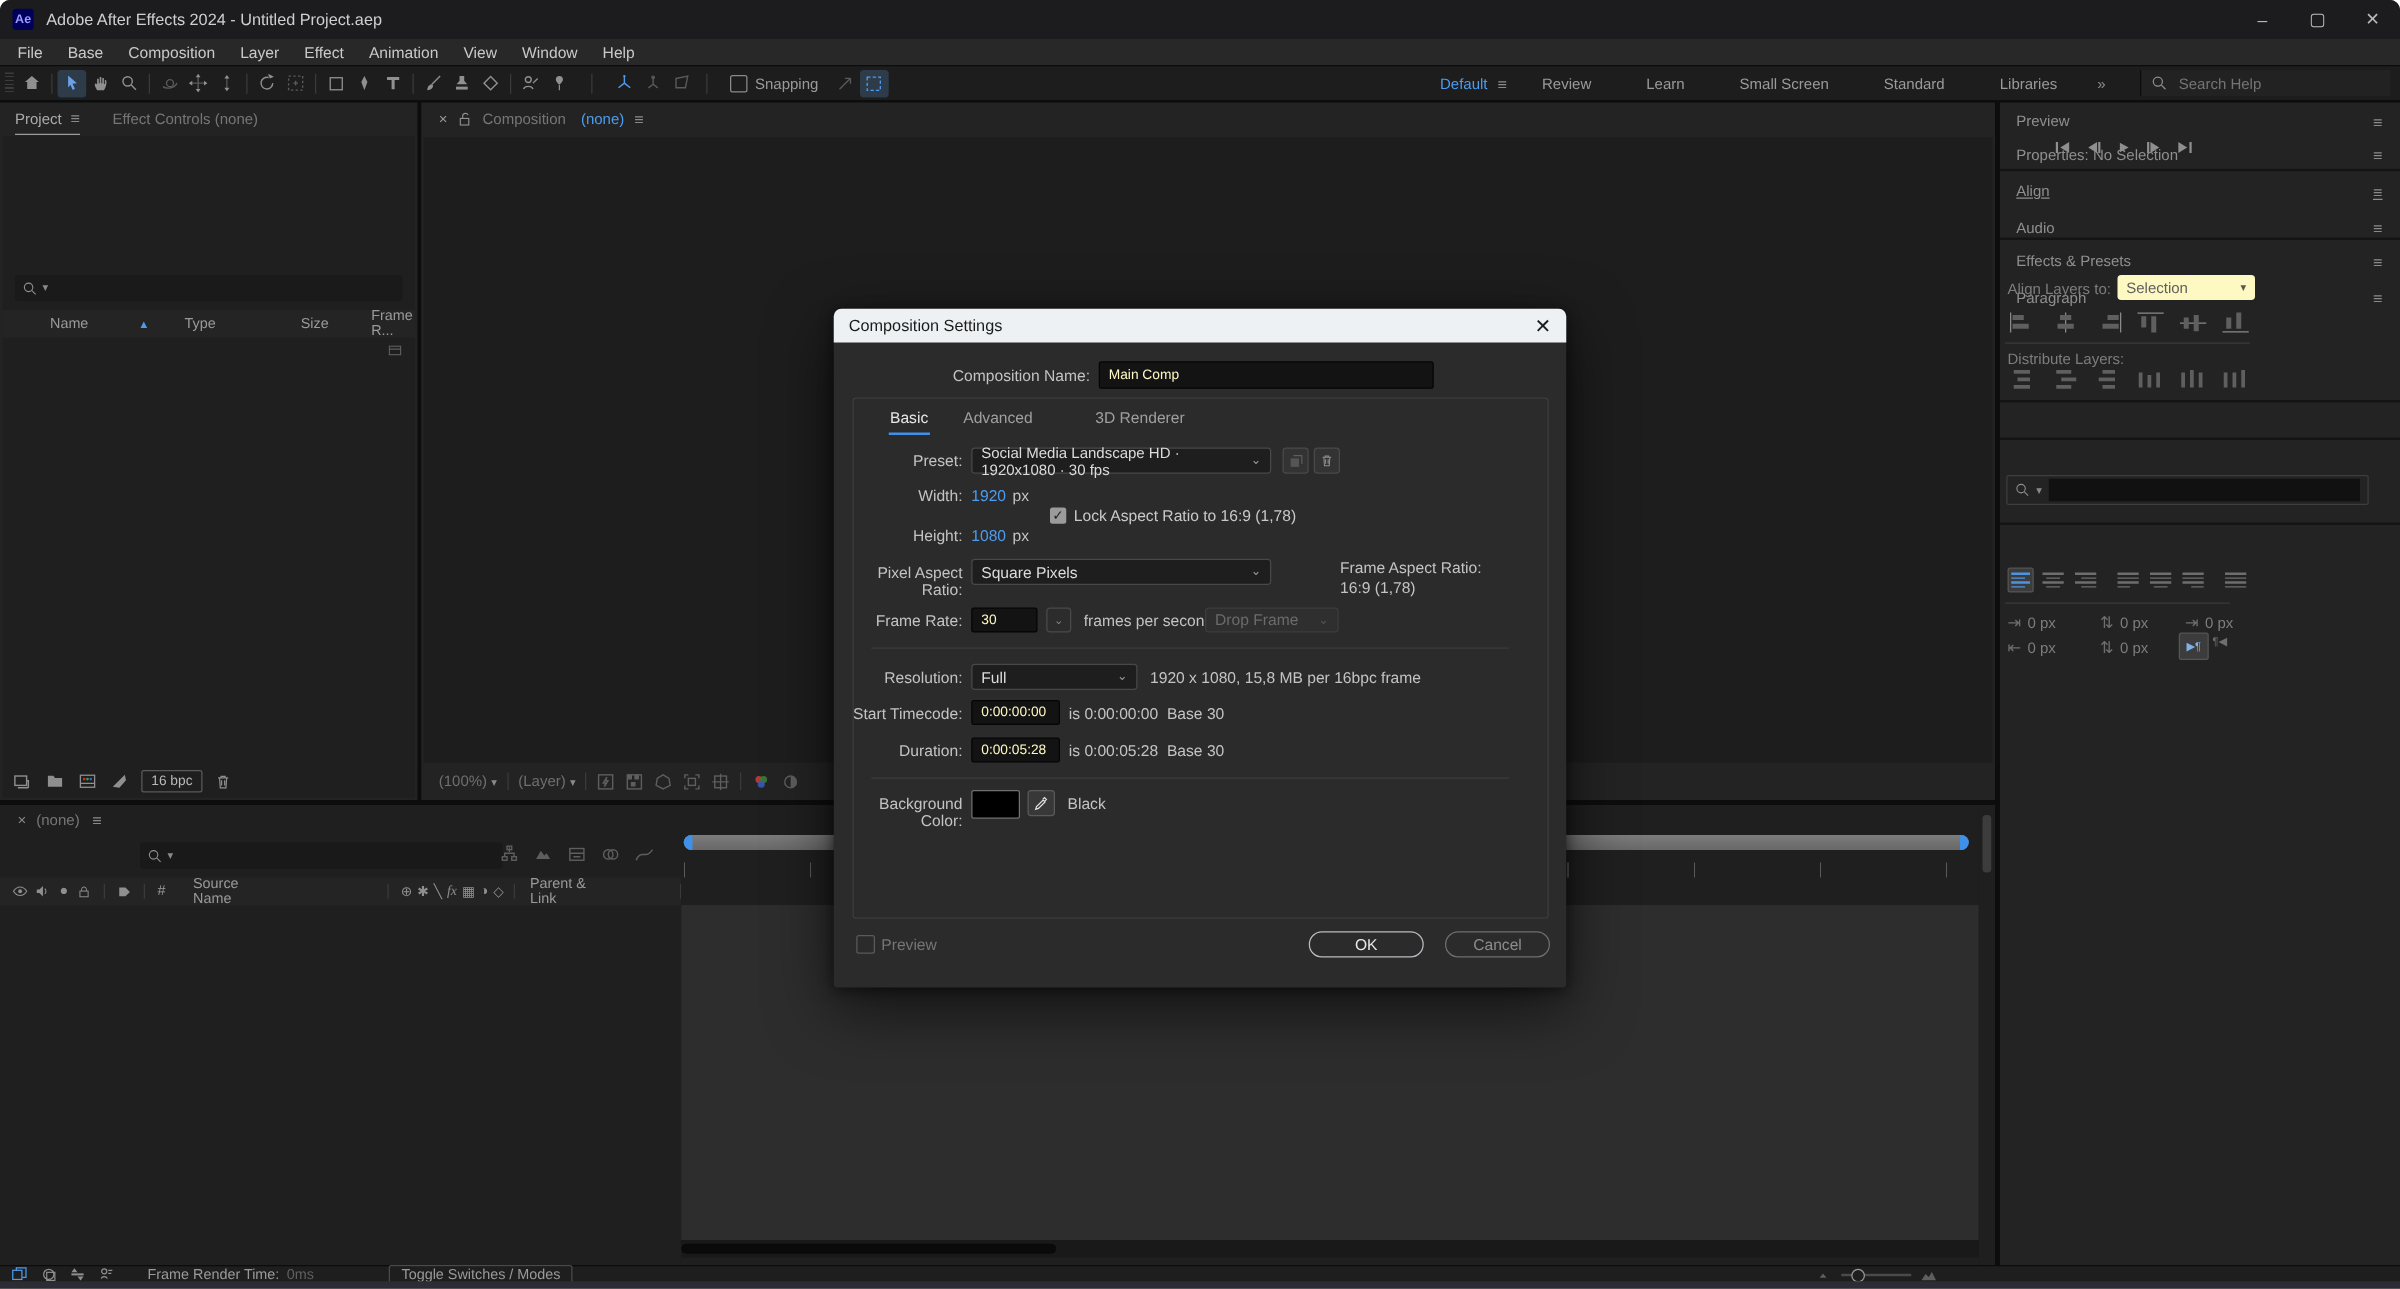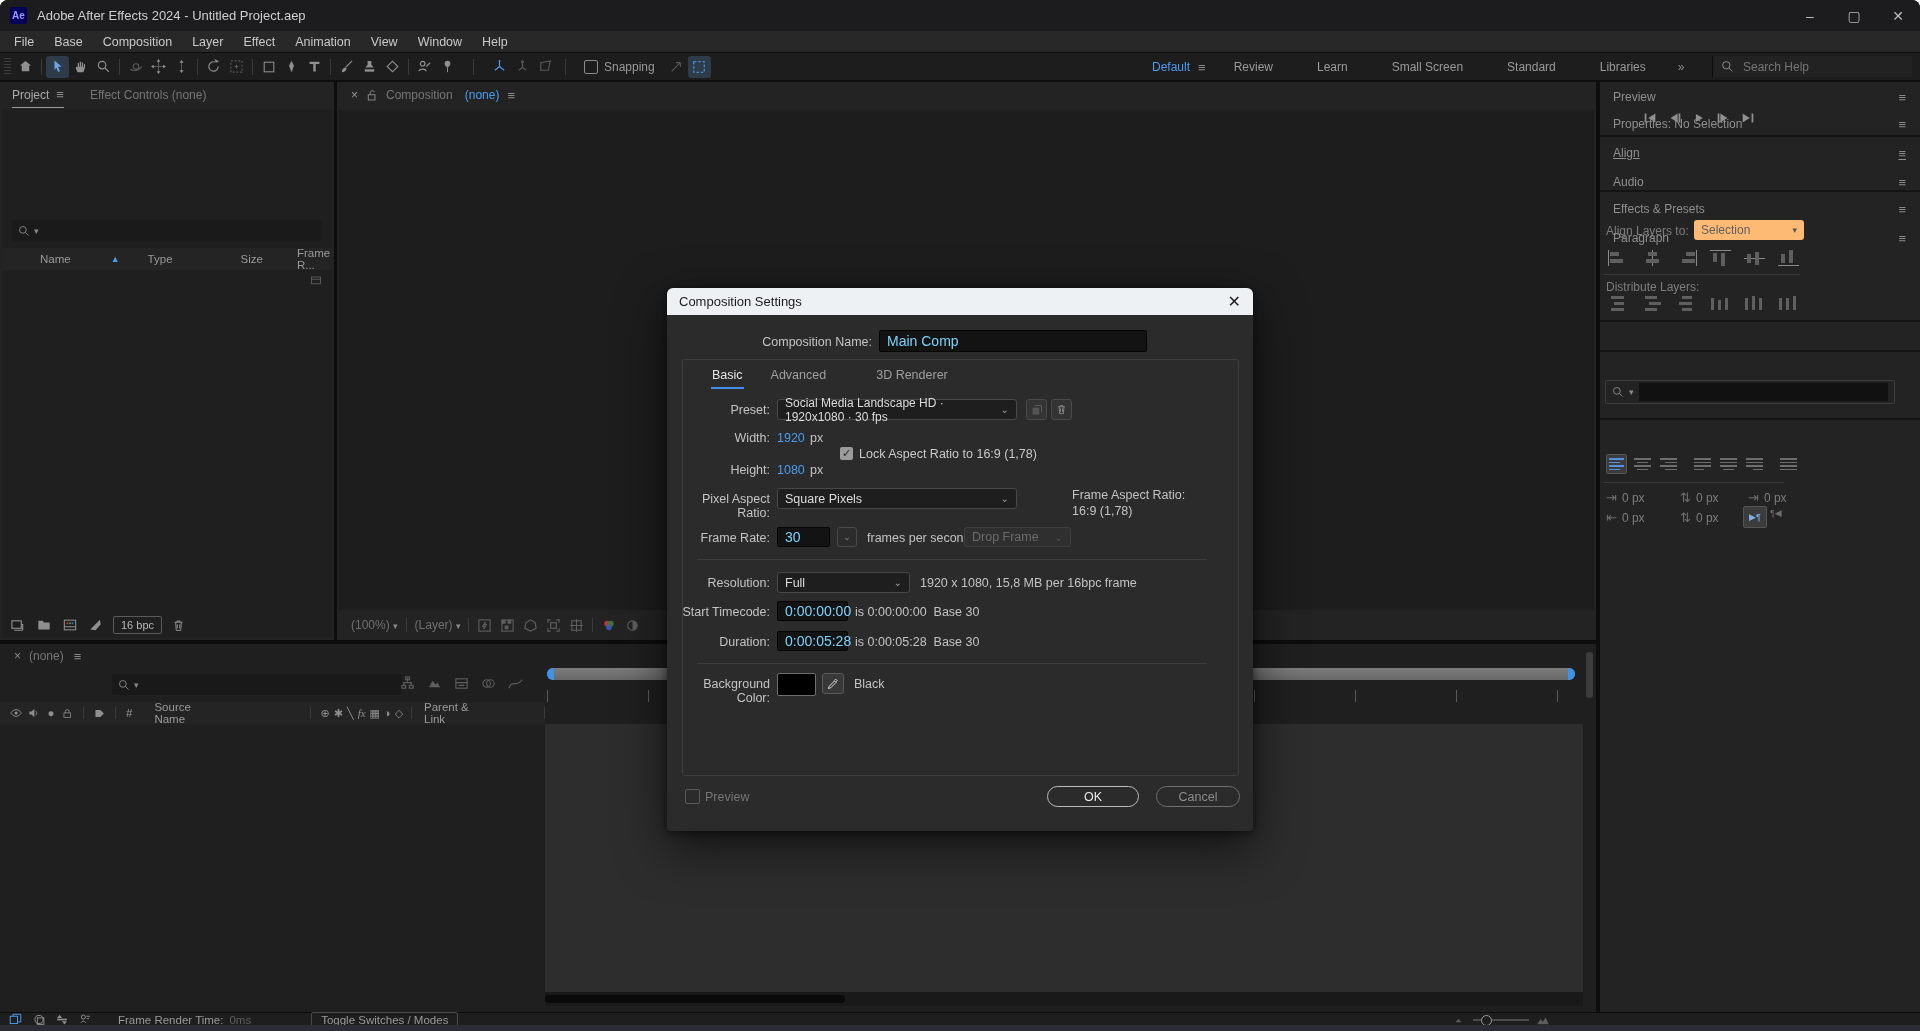--- a/index.html
+++ b/index.html
@@ -59,25 +59,25 @@
   .aic{width:21px;height:16px;position:relative;}
   .aic i{position:absolute;background:#5f5f5f;}
   .aic .ln{background:#8a8a8a;}
   .pbtn{width:21px;height:20px;border-radius:2px;display:flex;flex-direction:column;justify-content:center;gap:2px;padding:0 2px;box-sizing:border-box;}
   .pbtn i{height:1.5px;background:#6e6e6e;}
   .pbtn.sel{background:#3c3c3c;border:1px solid #555;}
   .pbtn.sel i{background:#4f93e0;}
   .ind{display:flex;align-items:center;gap:5px;color:#7d7d7d;font-size:12px;}
   .ind .g{font-size:13px;color:#6e6e6e;}
   
-  .dialog{position:absolute;left:667px;top:247px;width:586px;height:543px;background:#2b2b2b;border-radius:7px 7px 3px 3px;box-shadow:0 16px 50px rgba(0,0,0,.6),0 2px 10px rgba(0,0,0,.5);z-index:50;margin-top:41px;}
+  .dialog{position:absolute;left:667px;top:247px;width:586px;height:543px;background:#2b2b2b;border-radius:7px 7px 3px 3px;box-shadow:0 16px 50px rgba(0,0,0,.6),0 2px 10px rgba(0,0,0,.5);z-index:50;}
   .dlg-title{height:27px;background:#edf1f4;border-radius:6px 6px 0 0;display:flex;align-items:center;padding:0 12px;color:#1b1b1b;font-size:13px;}
   .dlg-x{margin-left:auto;color:#1b1b1b;font-size:16px;}
   .dlabel{position:absolute;text-align:right;color:#c3c3c3;font-size:12.5px;}
-  .dinput{position:absolute;background:#131313;border:1px solid #050505;border-radius:2px;color:#7dd3fc;font-size:14px;display:flex;align-items:center;padding:0 7px;box-sizing:border-box;}
+  .dinput{position:absolute;background:#131313;border:1px solid #050505;border-radius:2px;color:#fef9c3;font-size:11px;display:flex;align-items:center;padding:0 7px;box-sizing:border-box;}
   .ddrop{position:absolute;background:#1e1e1e;border:1px solid #484848;border-radius:3px;color:#dcdcdc;font-size:12.5px;display:flex;align-items:center;justify-content:space-between;padding:0 7px;box-sizing:border-box;}
   .ddrop .chev{font-size:10px;color:#9a9a9a;}
   .ddrop.disabled{color:#6b6b6b;border-color:#3d3d3d;background:#2f2f2f;}
   .ddrop.disabled .chev{color:#555;}
   .dinfo{position:absolute;color:#c3c3c3;font-size:12.5px;}
   .dtab{color:#9f9f9f;font-size:12.5px;}
   .dtab.on{color:#e6e6e6;}
   .group{position:absolute;left:15px;top:71px;width:555px;height:415px;border:1px solid #3d3d3d;border-radius:3px;}
   .ddiv{position:absolute;left:30px;width:510px;height:1px;background:#3d3d3d;}
   .checkbox{position:absolute;width:13px;height:13px;border-radius:2px;background:#9b9b9b;color:#262626;font-size:11px;font-weight:bold;display:flex;align-items:center;justify-content:center;}
@@ -417,21 +417,21 @@
         <span>Properties: No Selection</span>
         <span class="ham">≡</span>
       </div>
     <div class="hline" style="top:108px;"></div>
 
     <div class="side-sec-title" style="padding-top:14px;text-decoration:underline;">
         <span>Align</span>
         <span class="ham">≡</span>
       </div>
     <div class="abs" style="left:6px;top:142px;color:#7d7d7d;font-size:12px;">Align Layers to:</div>
-    <div class="abs" style="left:94px;top:138px;width:110px;height:20px;background:#fdba74;border-radius:3px;display:flex;align-items:center;justify-content:space-between;padding:0 7px;box-sizing:border-box;color:#5f5f5f;">
+    <div class="abs" style="left:94px;top:138px;width:110px;height:20px;background:#fef9c3;border-radius:3px;display:flex;align-items:center;justify-content:space-between;padding:0 7px;box-sizing:border-box;color:#5f5f5f;">
       <span>Selection</span>
         <span class="chev" style="color:#555;">▾</span>
     </div>
     <div class="abs alignrow" style="left:8px;top:168px;">
       <div class="aic">
           <i class="ln" style="left:0;top:0;width:1px;height:16px;"></i>
           <i style="left:2px;top:2px;width:9px;height:4px;"></i>
           <i style="left:2px;top:9px;width:13px;height:4px;"></i>
         </div>
       <div class="aic">

